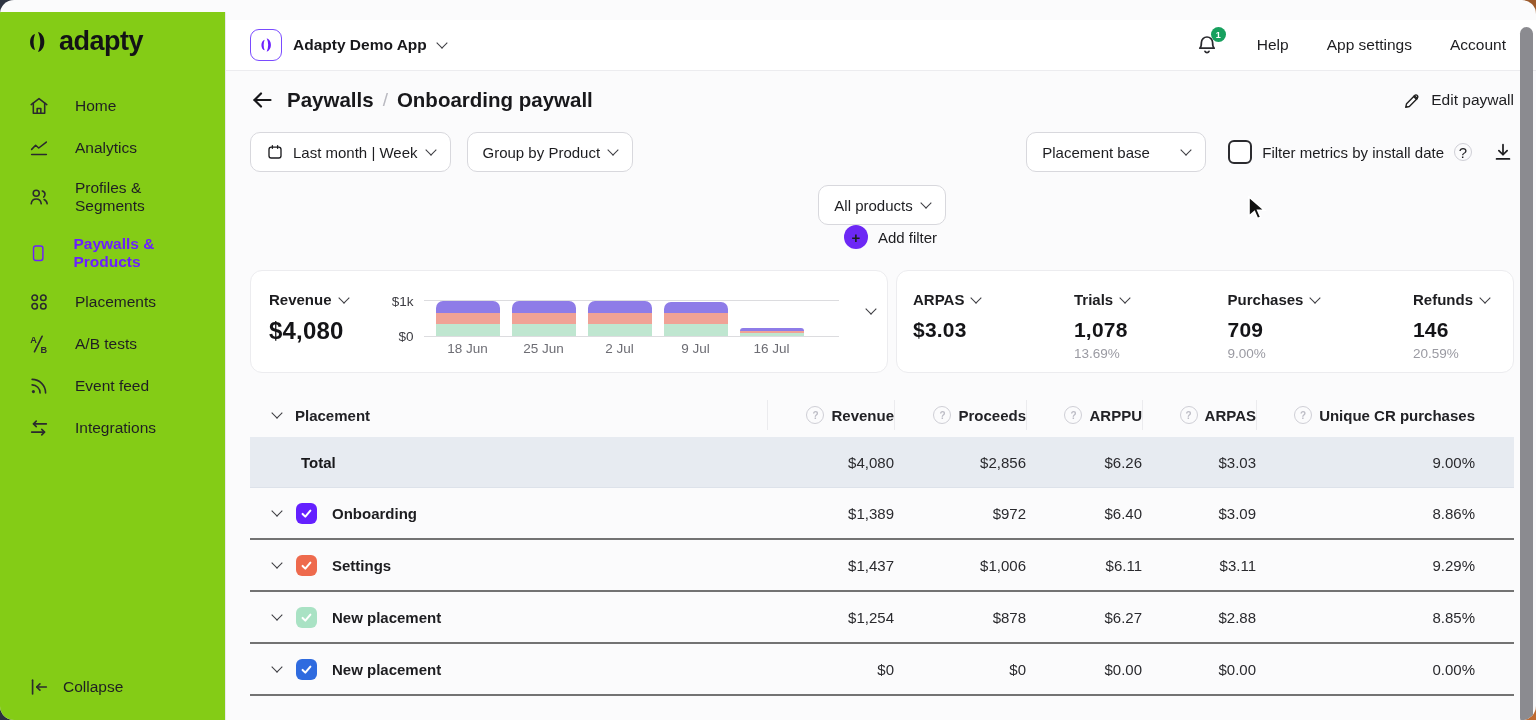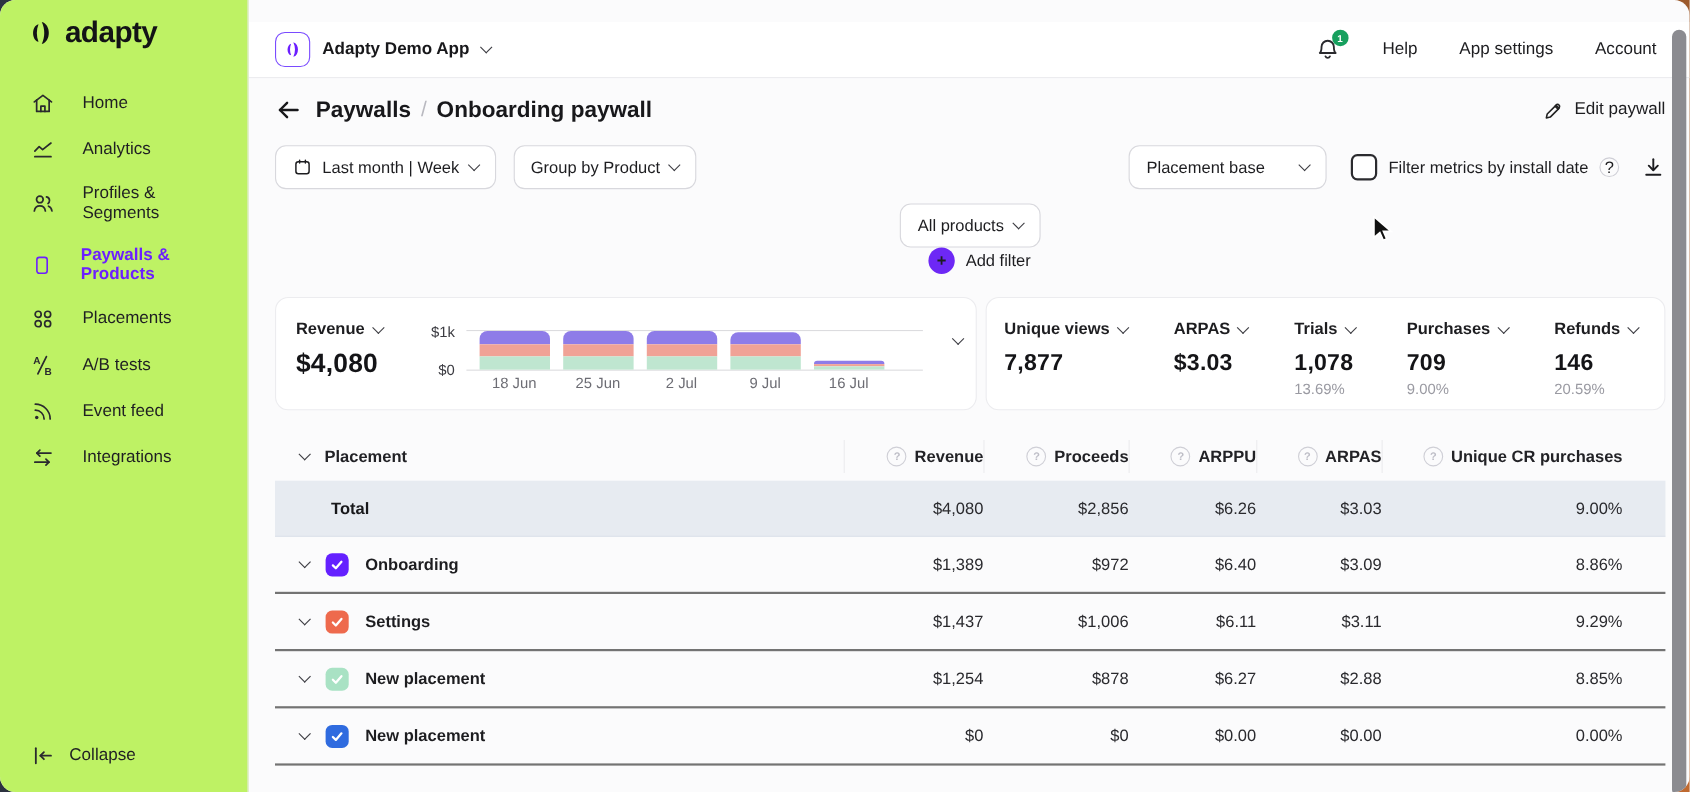--- a/index.html
+++ b/index.html
@@ -5,21 +5,21 @@
   html,body{margin:0;padding:0;}
   body{
     width:1536px;height:720px;overflow:hidden;
     font-family:"Liberation Sans",sans-serif;
     background:linear-gradient(100deg,#2e3442 0%,#20242e 45%,#6e4526 82%,#c06a30 100%);
     position:relative;color:#1c1c1e;
   }
   .app{position:absolute;inset:0;border-radius:14px;overflow:hidden;background:#fbfbfc;}
 
   
-  .sidebar{position:absolute;left:0;top:0;bottom:0;width:225px;background:#bef264;border-right:1px solid #e9e9ec;z-index:5;}
+  .sidebar{position:absolute;left:0;top:12px;bottom:0;width:225px;background:#84cc16;border-right:1px solid #e9e9ec;z-index:5;}
   .logo{display:flex;align-items:center;gap:7px;padding:14px 0 0 22px;}
   .logo svg{display:block;}
   .logo-text{font-size:27px;font-weight:700;letter-spacing:-0.5px;color:#131316;}
   .nav{margin-top:28px;}
   .nav-item{display:flex;align-items:center;gap:13px;padding:10px 10px 10px 28px;cursor:pointer;color:#1f1f23;}
   .nav-item .nav-icon{width:22px;height:22px;color:#2a2a2e;display:flex;align-items:center;}
   .nav-item .nav-label{font-size:15.5px;font-weight:500;margin-left:12px;}
   .nav-item.active .nav-label,.nav-item.active .nav-icon{color:#6c1fff;}
   .nav-item.active .nav-label{font-weight:700;}
   .collapse-btn{position:absolute;left:28px;bottom:22px;display:flex;align-items:center;gap:13px;cursor:pointer;}
@@ -361,27 +361,20 @@
                 <div class="xlab">16 Jul</div>
               </div>
           </div>
           <div class="chart-toggle">
             <span class="chev"></span>
           </div>
         </div>
         <div class="card metrics-card">
             <div class="metric-block">
               <div class="metric-head">
-                   <span>Unique views</span>
-                   <span class="chev"></span>
-                 </div>
-                 <div class="metric-val">7,877</div>
-            </div>
-            <div class="metric-block">
-              <div class="metric-head">
                    <span>ARPAS</span>
                    <span class="chev"></span>
                  </div>
                  <div class="metric-val">$3.03</div>
             </div>
             <div class="metric-block">
               <div class="metric-head">
                    <span>Trials</span>
                    <span class="chev"></span>
                  </div>

